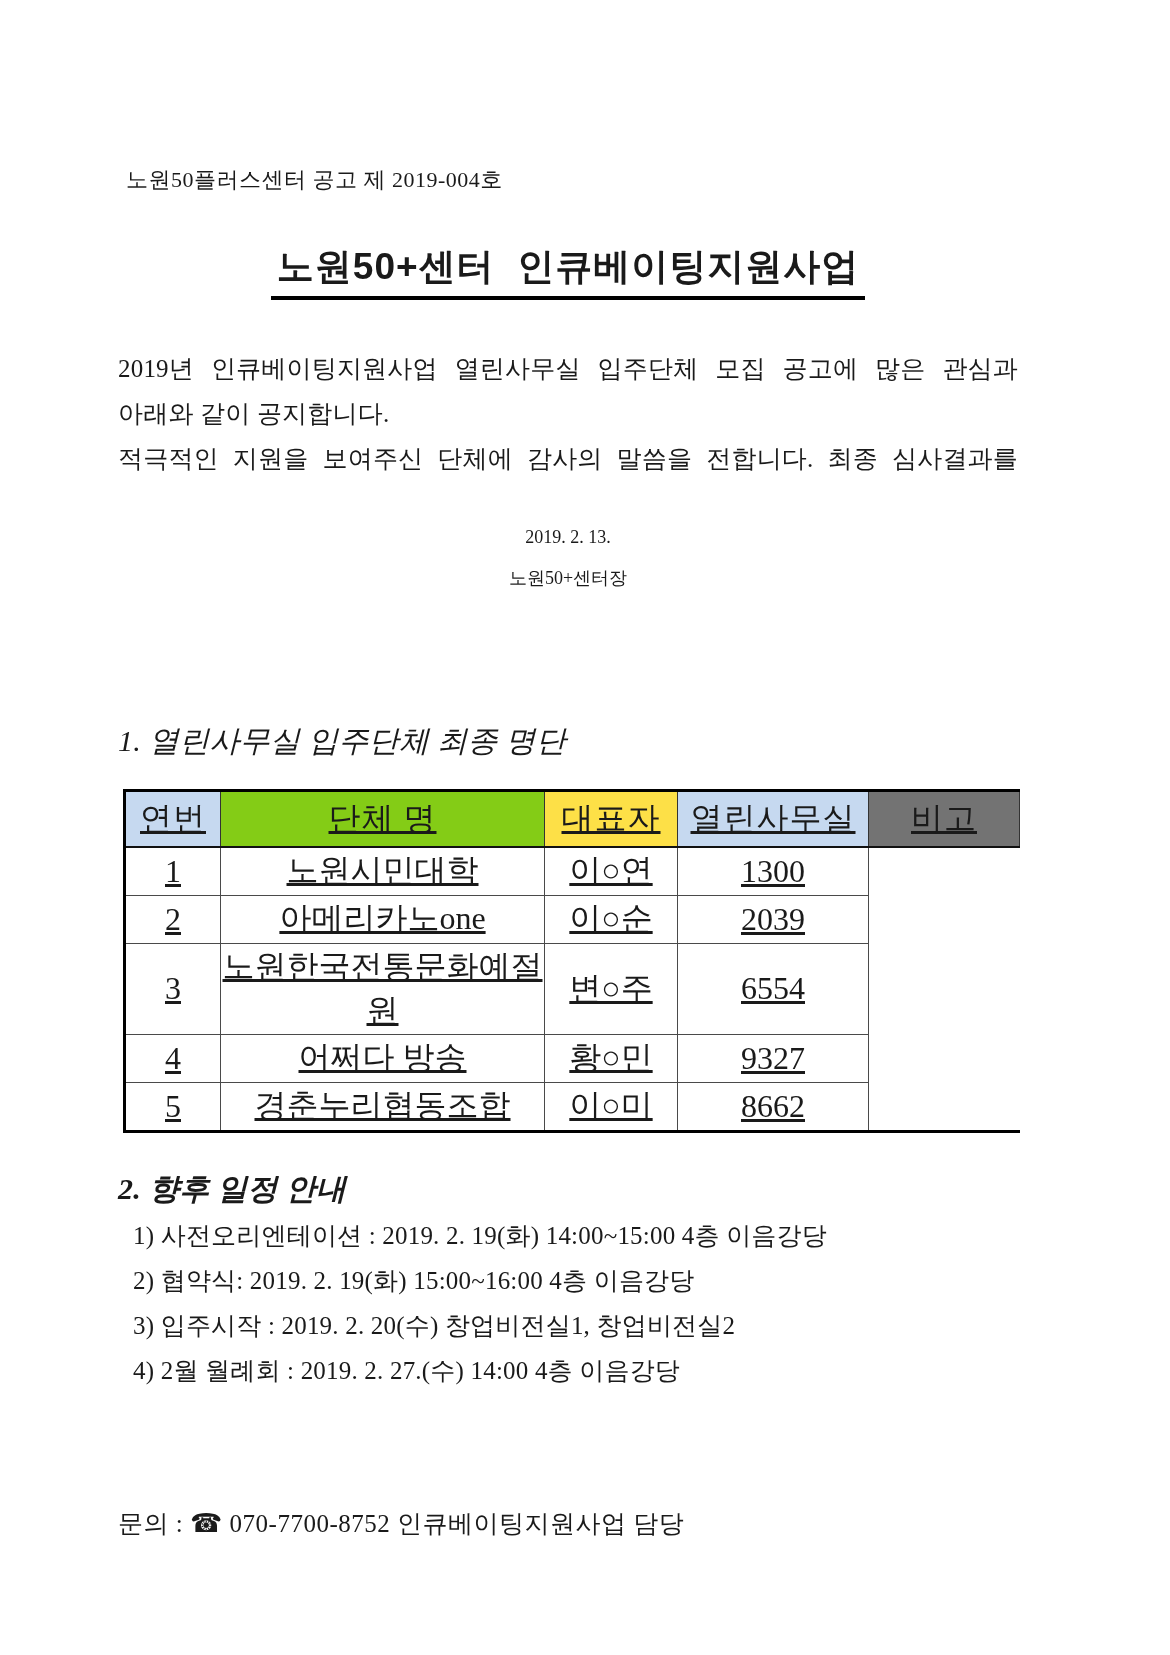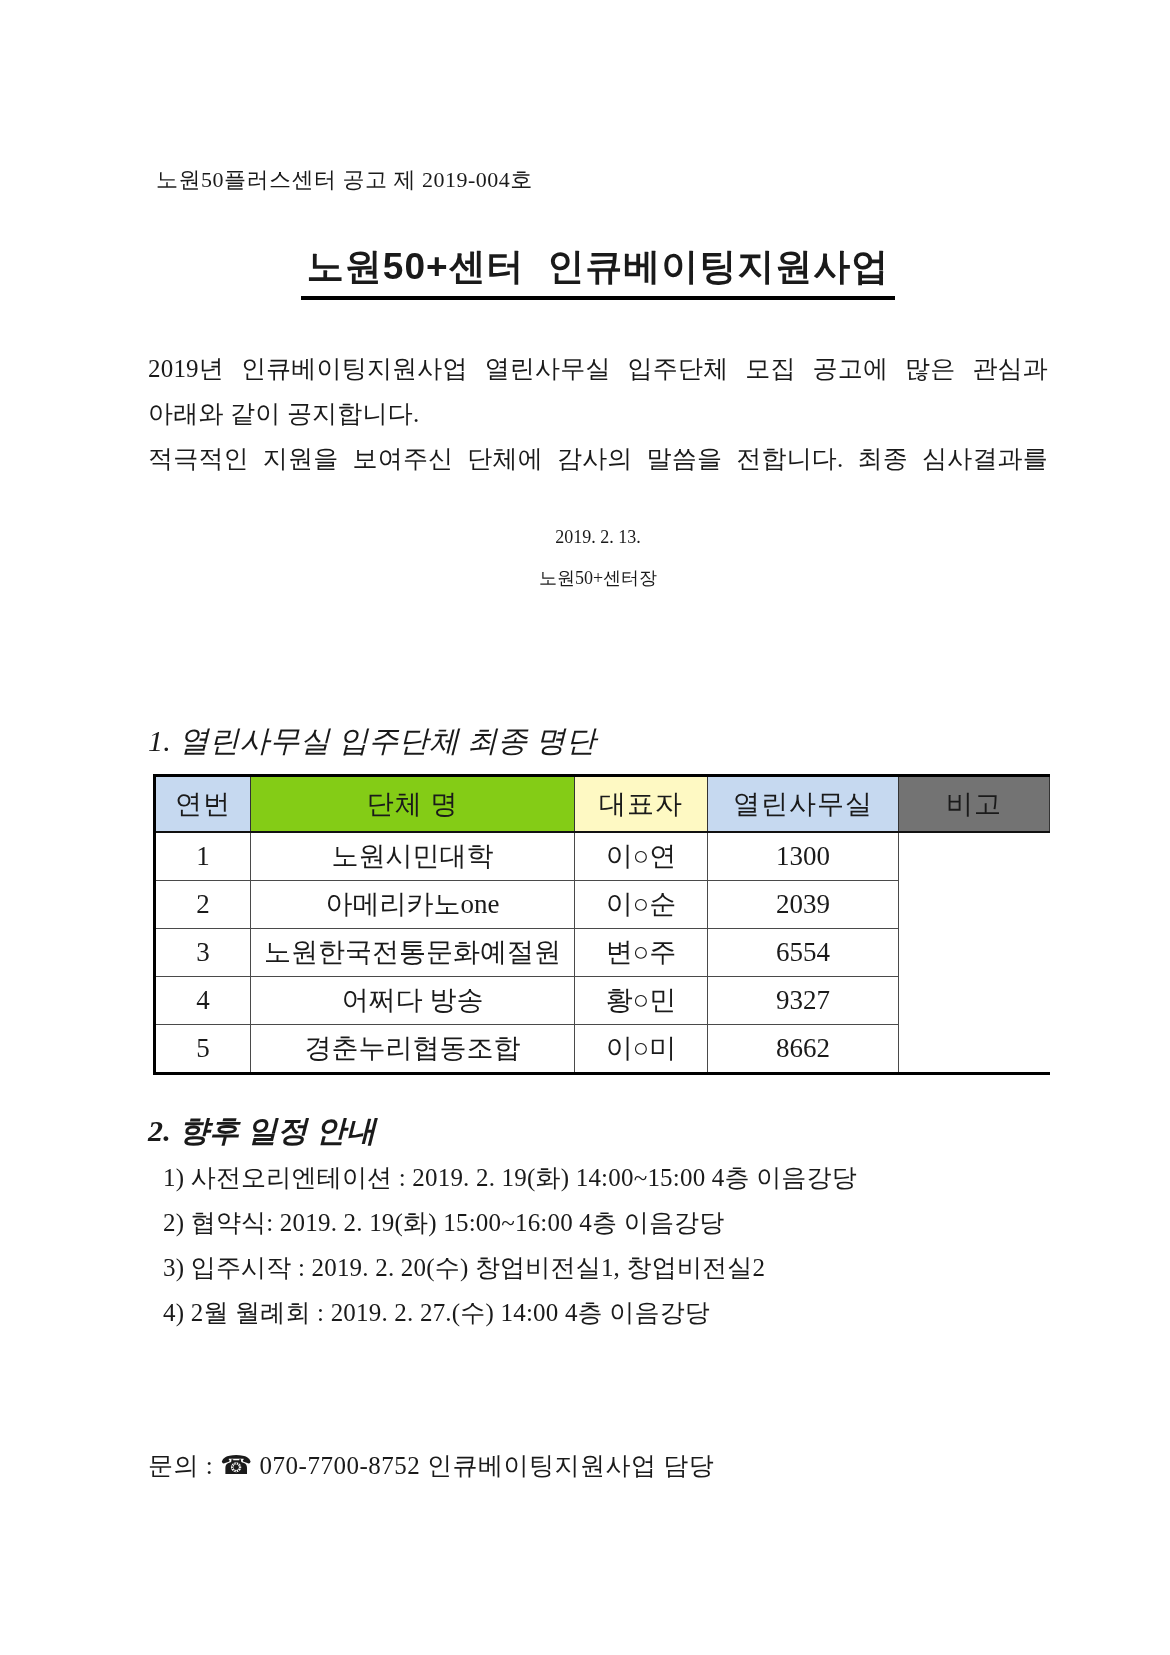--- a/index.html
+++ b/index.html
@@ -8,21 +8,21 @@
     width: 1170px;
     height: 1655px;
     margin: 0 auto;
     background: #ffffff;
     font-family: "Liberation Serif", "DejaVu Serif", serif;
     color: #1a1a1a;
     overflow: hidden;
   }
   .content {
     position: absolute;
-    left: 148px;
+    left: 118px;
     top: 0;
     width: 900px;
   }
   .doc-number {
     margin-top: 166px;
     margin-left: 8px;
     font-size: 22px;
     line-height: 28px;
     letter-spacing: 0.5px;
   }
@@ -64,27 +64,28 @@
     line-height: 32px;
     letter-spacing: 0.3px;
     font-style: italic;
   }
   .sec1-heading { margin-top: 126px; }
   .sec2-heading { margin-top: 40px; font-weight: bold; }
   table.roster {
     border-collapse: collapse;
     table-layout: fixed;
     width: 895px;
-    margin-top: 17px;
+    margin-top: 32px;
     margin-left: 5px;
-    font-size: 27px;
+    font-size: 32px;
     border-top: 3px solid #000000;
     border-left: 3px solid #000000;
     border-bottom: 3px solid #000000;
     border-right: none;
+    text-decoration: underline;
   }
   table.roster th {
     border: 1px solid #333333;
     border-bottom: 2px solid #111111;
     height: 52px;
     font-weight: normal;
     text-align: center;
     vertical-align: middle;
     letter-spacing: 1px;
   }
@@ -150,21 +151,21 @@
         <col class="col-no">
           <col class="col-org">
           <col class="col-rep">
           <col class="col-phone">
           <col class="col-note">
       </colgroup>
       <thead>
         <tr>
           <th style="background: rgb(198, 217, 240);">연번</th>
           <th style="background: #84cc16;">단체 명</th>
-          <th style="background: #fef9c3;">대표자</th>
+          <th style="background: #fde047;">대표자</th>
           <th style="background: rgb(198, 217, 240);">열린사무실</th>
           <th style="background: #737373;">비고</th>
         </tr>
       </thead>
       <tbody>
         <tr>
           <td>1</td>
           <td>노원시민대학</td>
           <td>이○연</td>
           <td>1300</td>

